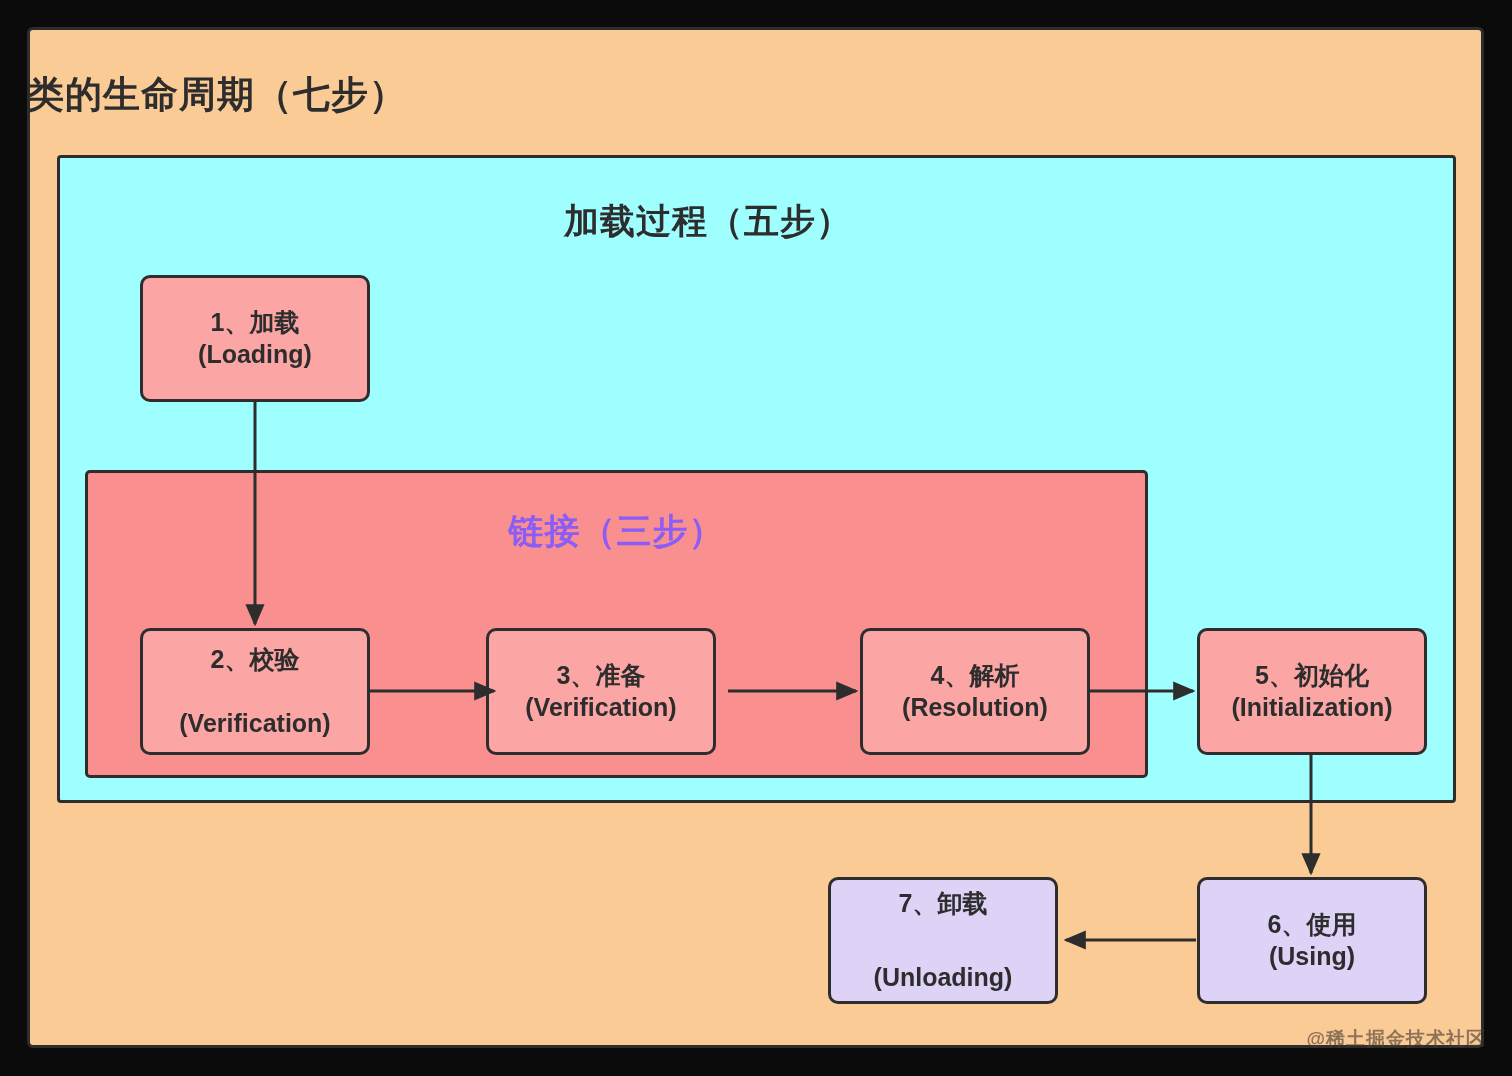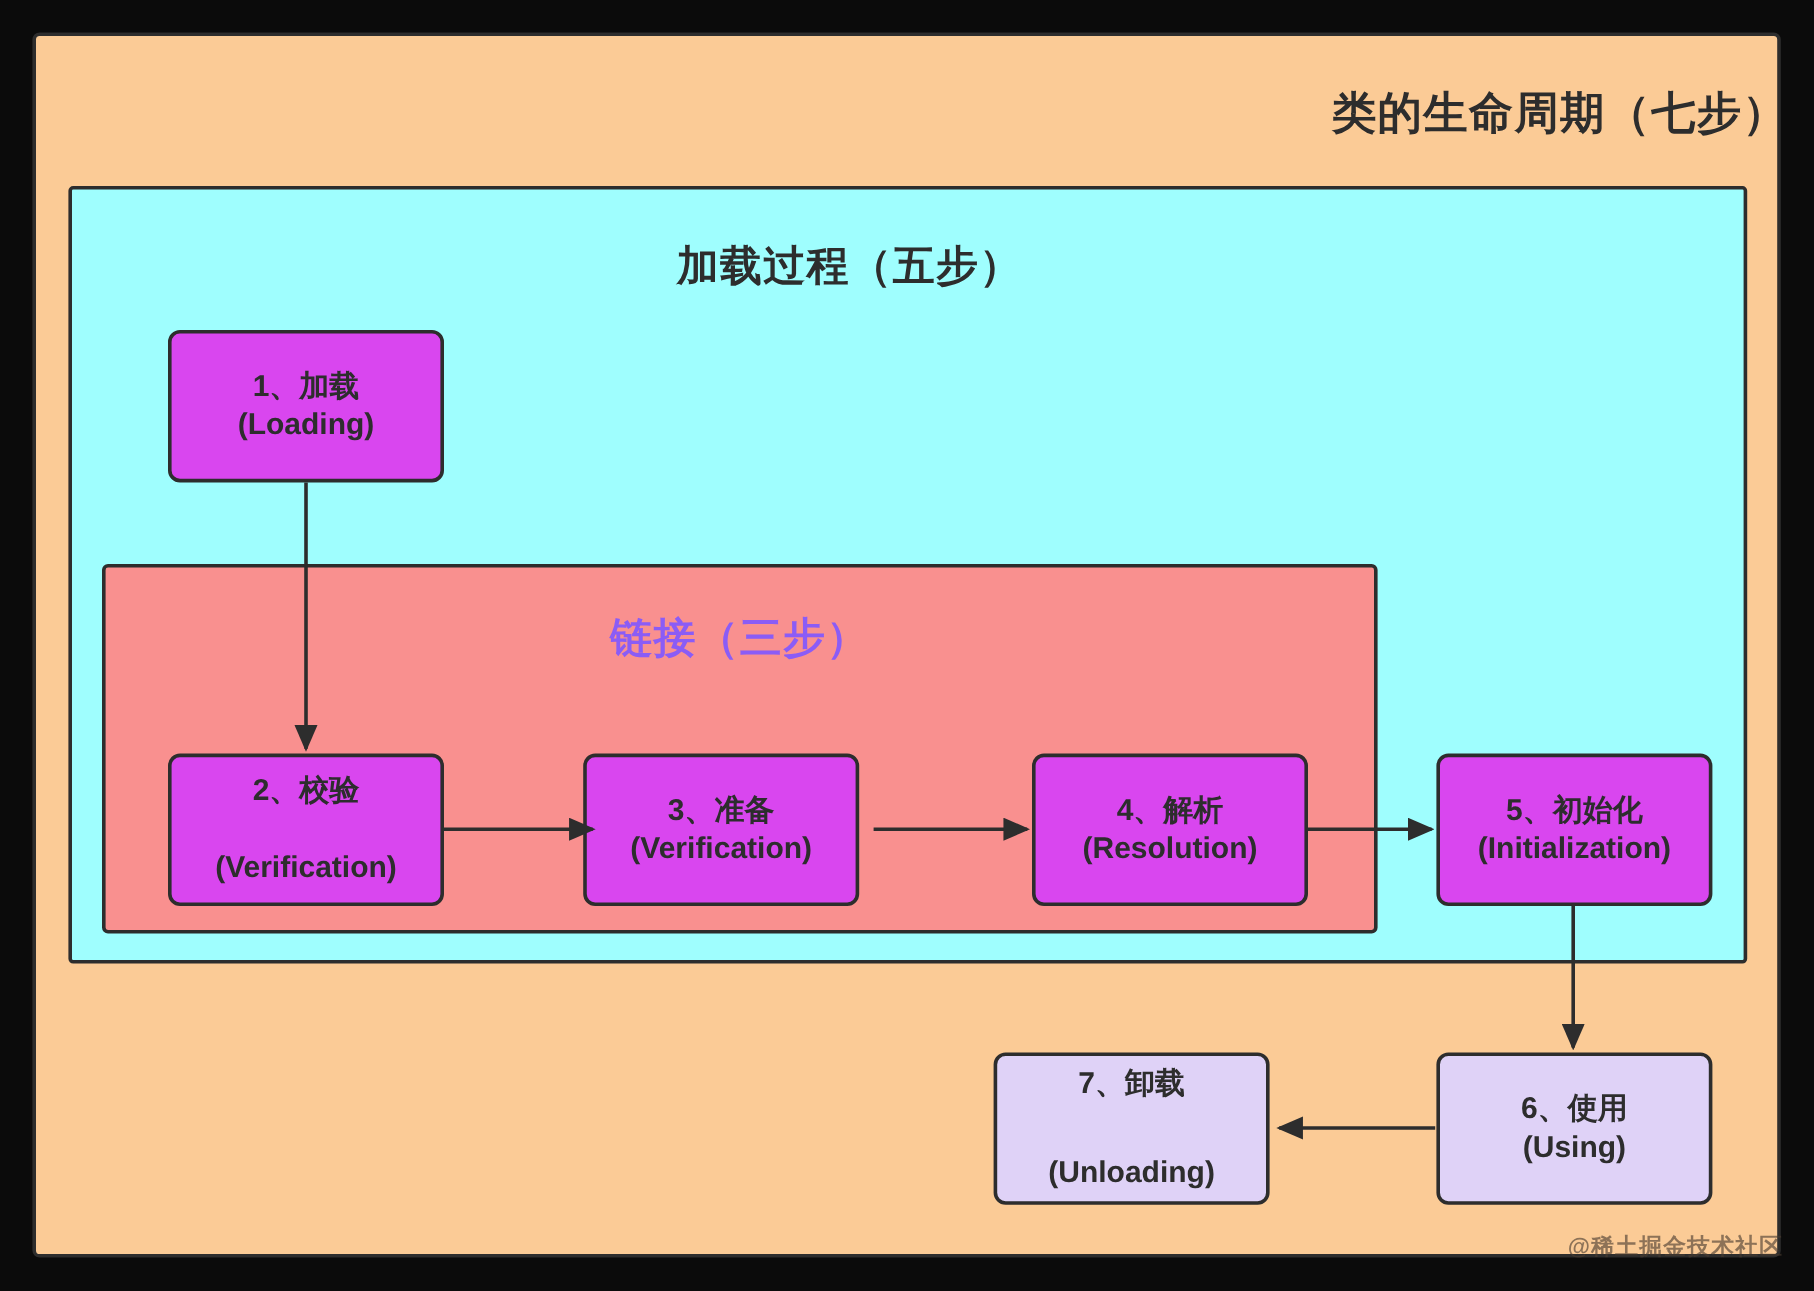--- a/index.html
+++ b/index.html
@@ -5,22 +5,22 @@
   html,body{margin:0;padding:0;background:#000;}
   #app{
     position:relative;width:1512px;height:1076px;background:#0b0b0b;
     font-family:"Liberation Sans","DejaVu Sans",sans-serif;overflow:hidden;
   }
   .outer-panel{
     position:absolute;left:27px;top:27px;width:1451px;height:1015px;
     background:#fbcb96;border:3px solid #2d2d2d;border-radius:6px;
   }
   .page-title{
-    position:absolute;left:27px;top:70px;width:1451px;text-align:right;
-    font-size:37px;font-weight:bold;color:#2d2d2d;letter-spacing:1px;padding-left:12px;
+    position:absolute;left:27px;top:70px;width:1451px;text-align:left;
+    font-size:37px;font-weight:bold;color:#2d2d2d;letter-spacing:1px;
   }
   .process-panel{
     position:absolute;left:57px;top:155px;width:1393px;height:642px;
     background:#9ffefe;border:3px solid #2d2d2d;border-radius:4px;
   }
   .process-title{
     position:absolute;left:57px;top:198px;width:1302px;text-align:center;
     font-size:35px;font-weight:bold;color:#2d2d2d;letter-spacing:1px;
   }
   .linking-panel{
@@ -30,21 +30,21 @@
   .linking-title{
     position:absolute;left:85px;top:508px;width:1063px;text-align:center;
     font-size:35px;font-weight:bold;color:#8b5cf6;letter-spacing:1px;
   }
   .node{
     position:absolute;width:224px;height:121px;border:3px solid #2d2d2d;
     border-radius:10px;display:flex;flex-direction:column;align-items:center;
     justify-content:center;text-align:center;color:#2d2d2d;font-weight:bold;
     font-size:25px;line-height:1.25;
   }
-  .node.step{background:#d946ef;}
+  .node.step{background:#fca5a5;}
   .node.usage{background:#dfd2f7;}
   #arrow-layer{position:absolute;left:0;top:0;width:1512px;height:1076px;pointer-events:none;}
   .watermark{
     position:absolute;right:26px;bottom:24px;font-size:19px;font-weight:bold;
     color:rgba(72,60,48,0.62);letter-spacing:1px;
   }
 </style>
 </head>
 <body>
 

